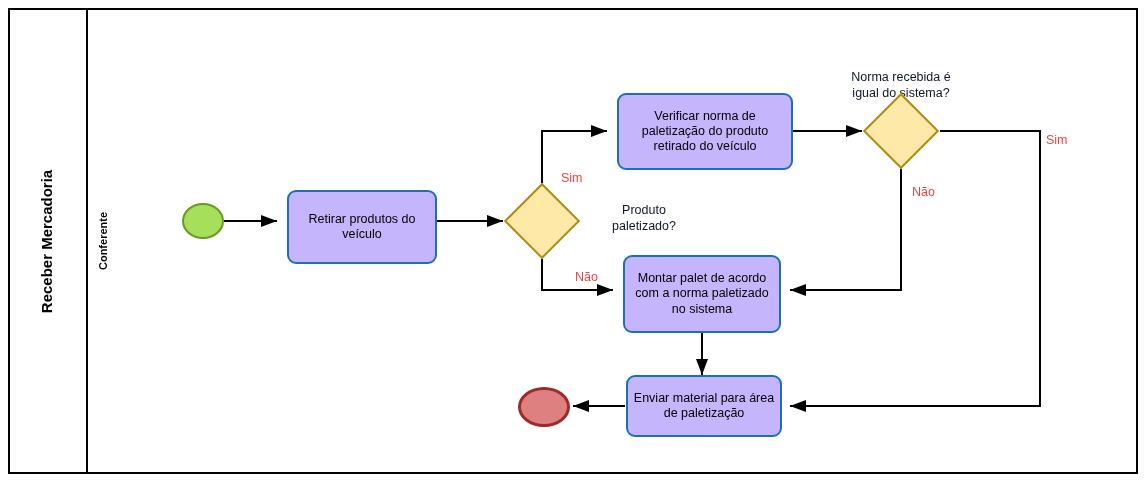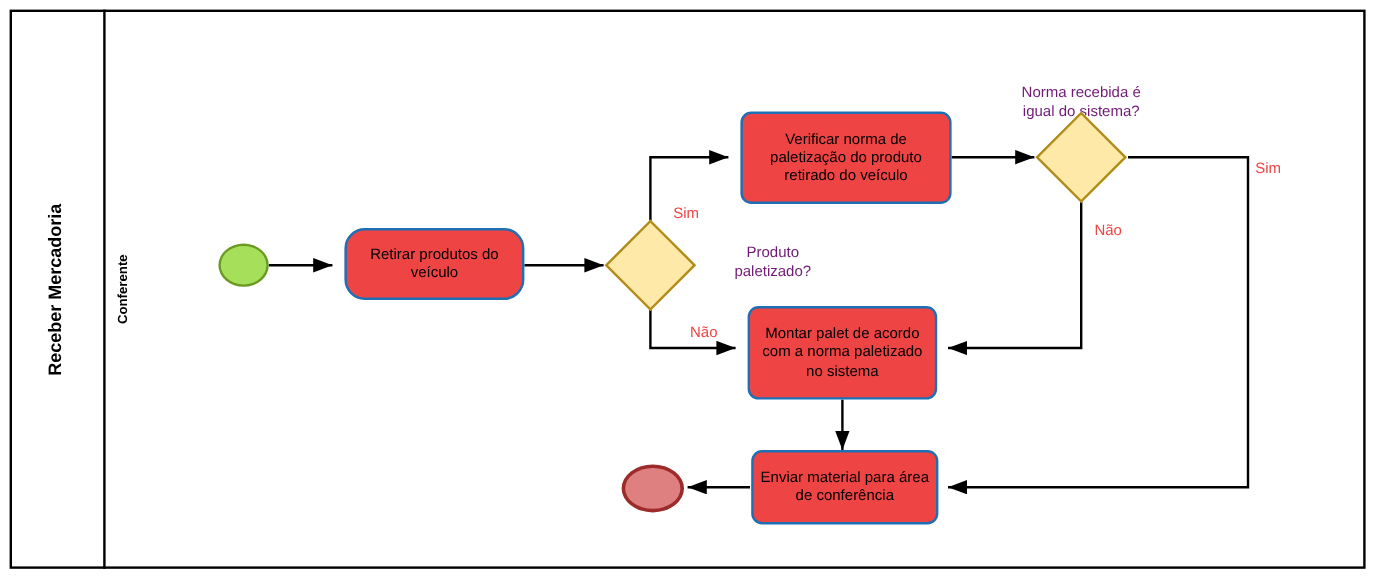--- a/index.html
+++ b/index.html
@@ -60,21 +60,21 @@
   .lane-label span {
     transform: rotate(-90deg);
     white-space: nowrap;
     font-size: 11px;
     font-weight: bold;
     color: #000000;
   }
   .node-task {
     position: absolute;
     box-sizing: border-box;
-    background: #ef4444;
+    background: #c4b5fd;
     border: 2px solid #1f6fb4;
     border-radius: 9px;
     display: flex;
     align-items: center;
     justify-content: center;
     text-align: center;
     font-size: 12.5px;
     line-height: 1.22;
     color: #000000;
     padding: 2px 4px;
@@ -101,21 +101,21 @@
   }
   .edge-label {
     position: absolute;
     font-size: 12.5px;
     color: #ef4444;
     white-space: nowrap;
   }
   .free-label {
     position: absolute;
     font-size: 12.5px;
-    color: #701a75;
+    color: #0f172a;
     text-align: center;
     line-height: 1.25;
     white-space: nowrap;
   }
   svg.flows {
     position: absolute;
     left: 0;
     top: 0;
     width: 1147px;
     height: 484px;
@@ -160,21 +160,21 @@
       <path d="M940,131 L1040,131 L1040,406 L790,406"></path>
 
       <path d="M702,333 L702,375"></path>
 
       <path d="M625,406 L573,406"></path>
     </g>
   </svg>
 
   <div class="event event-start" style="left:182px; top:203px; width:42px; height:36px;"></div>
 
-  <div class="node-task" style="left:287px; top:190px; width:150px; height:60px;border-radius:17px;">
+  <div class="node-task" style="left:287px; top:190px; width:150px; height:74px;">
     <span>Retirar produtos do veículo</span>
   </div>
 
   <div class="gateway" style="left:515px; top:194px; width:54px; height:54px;"></div>
 
   <div class="free-label" style="left:589px; top:203px; width:110px; text-align:center;">Produto<br>paletizado?</div>
 
   <div class="edge-label" style="left:561px; top:171px;">Sim</div>
 
   <div class="edge-label" style="left:575px; top:270px;">Não</div>
@@ -189,18 +189,18 @@
 
   <div class="edge-label" style="left:912px; top:185px;">Não</div>
 
   <div class="edge-label" style="left:1046px; top:133px;">Sim</div>
 
   <div class="node-task" style="left:623px; top:255px; width:158px; height:78px;">
     <span>Montar palet de acordo com a norma paletizado no sistema</span>
   </div>
 
   <div class="node-task" style="left:626px; top:375px; width:156px; height:62px;">
-    <span>Enviar material para área de conferência</span>
+    <span>Enviar material para área de paletização</span>
   </div>
 
   <div class="event event-end" style="left:518px; top:387px; width:52px; height:40px;"></div>
 
 </div>
 
 </body></html>

